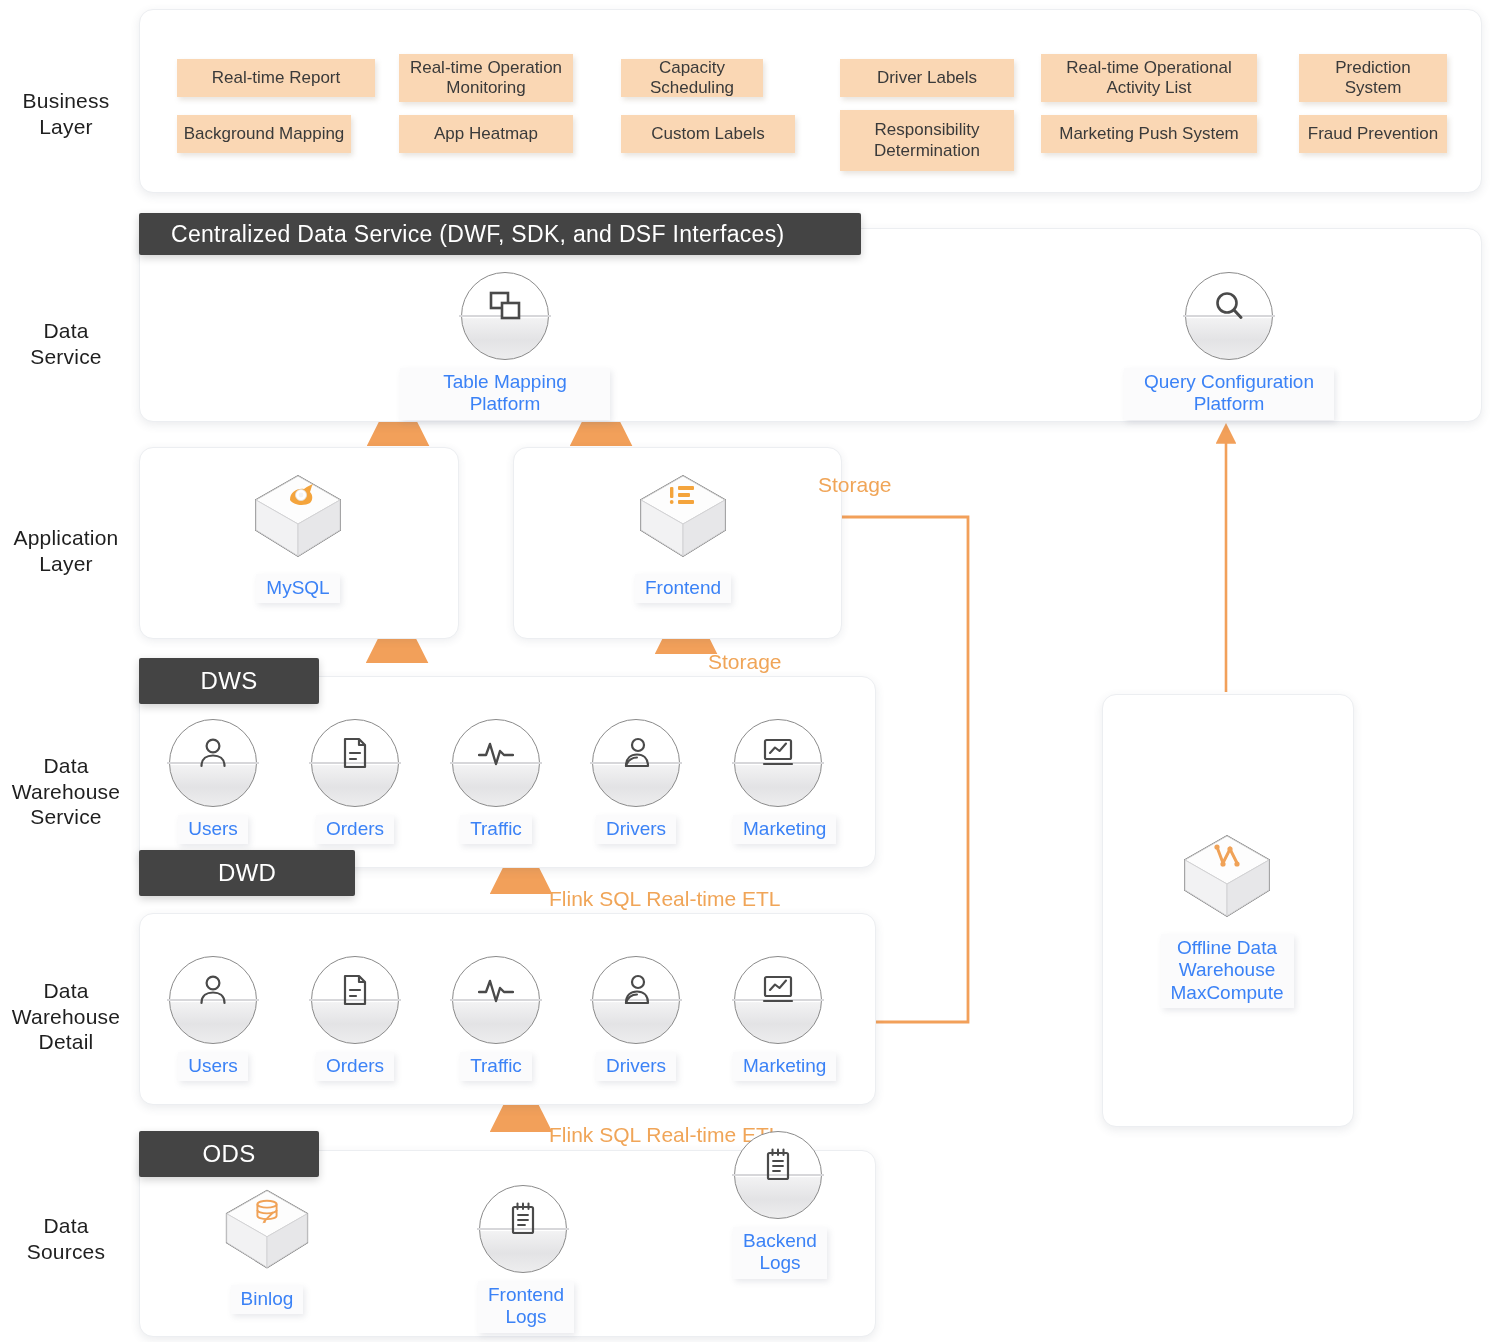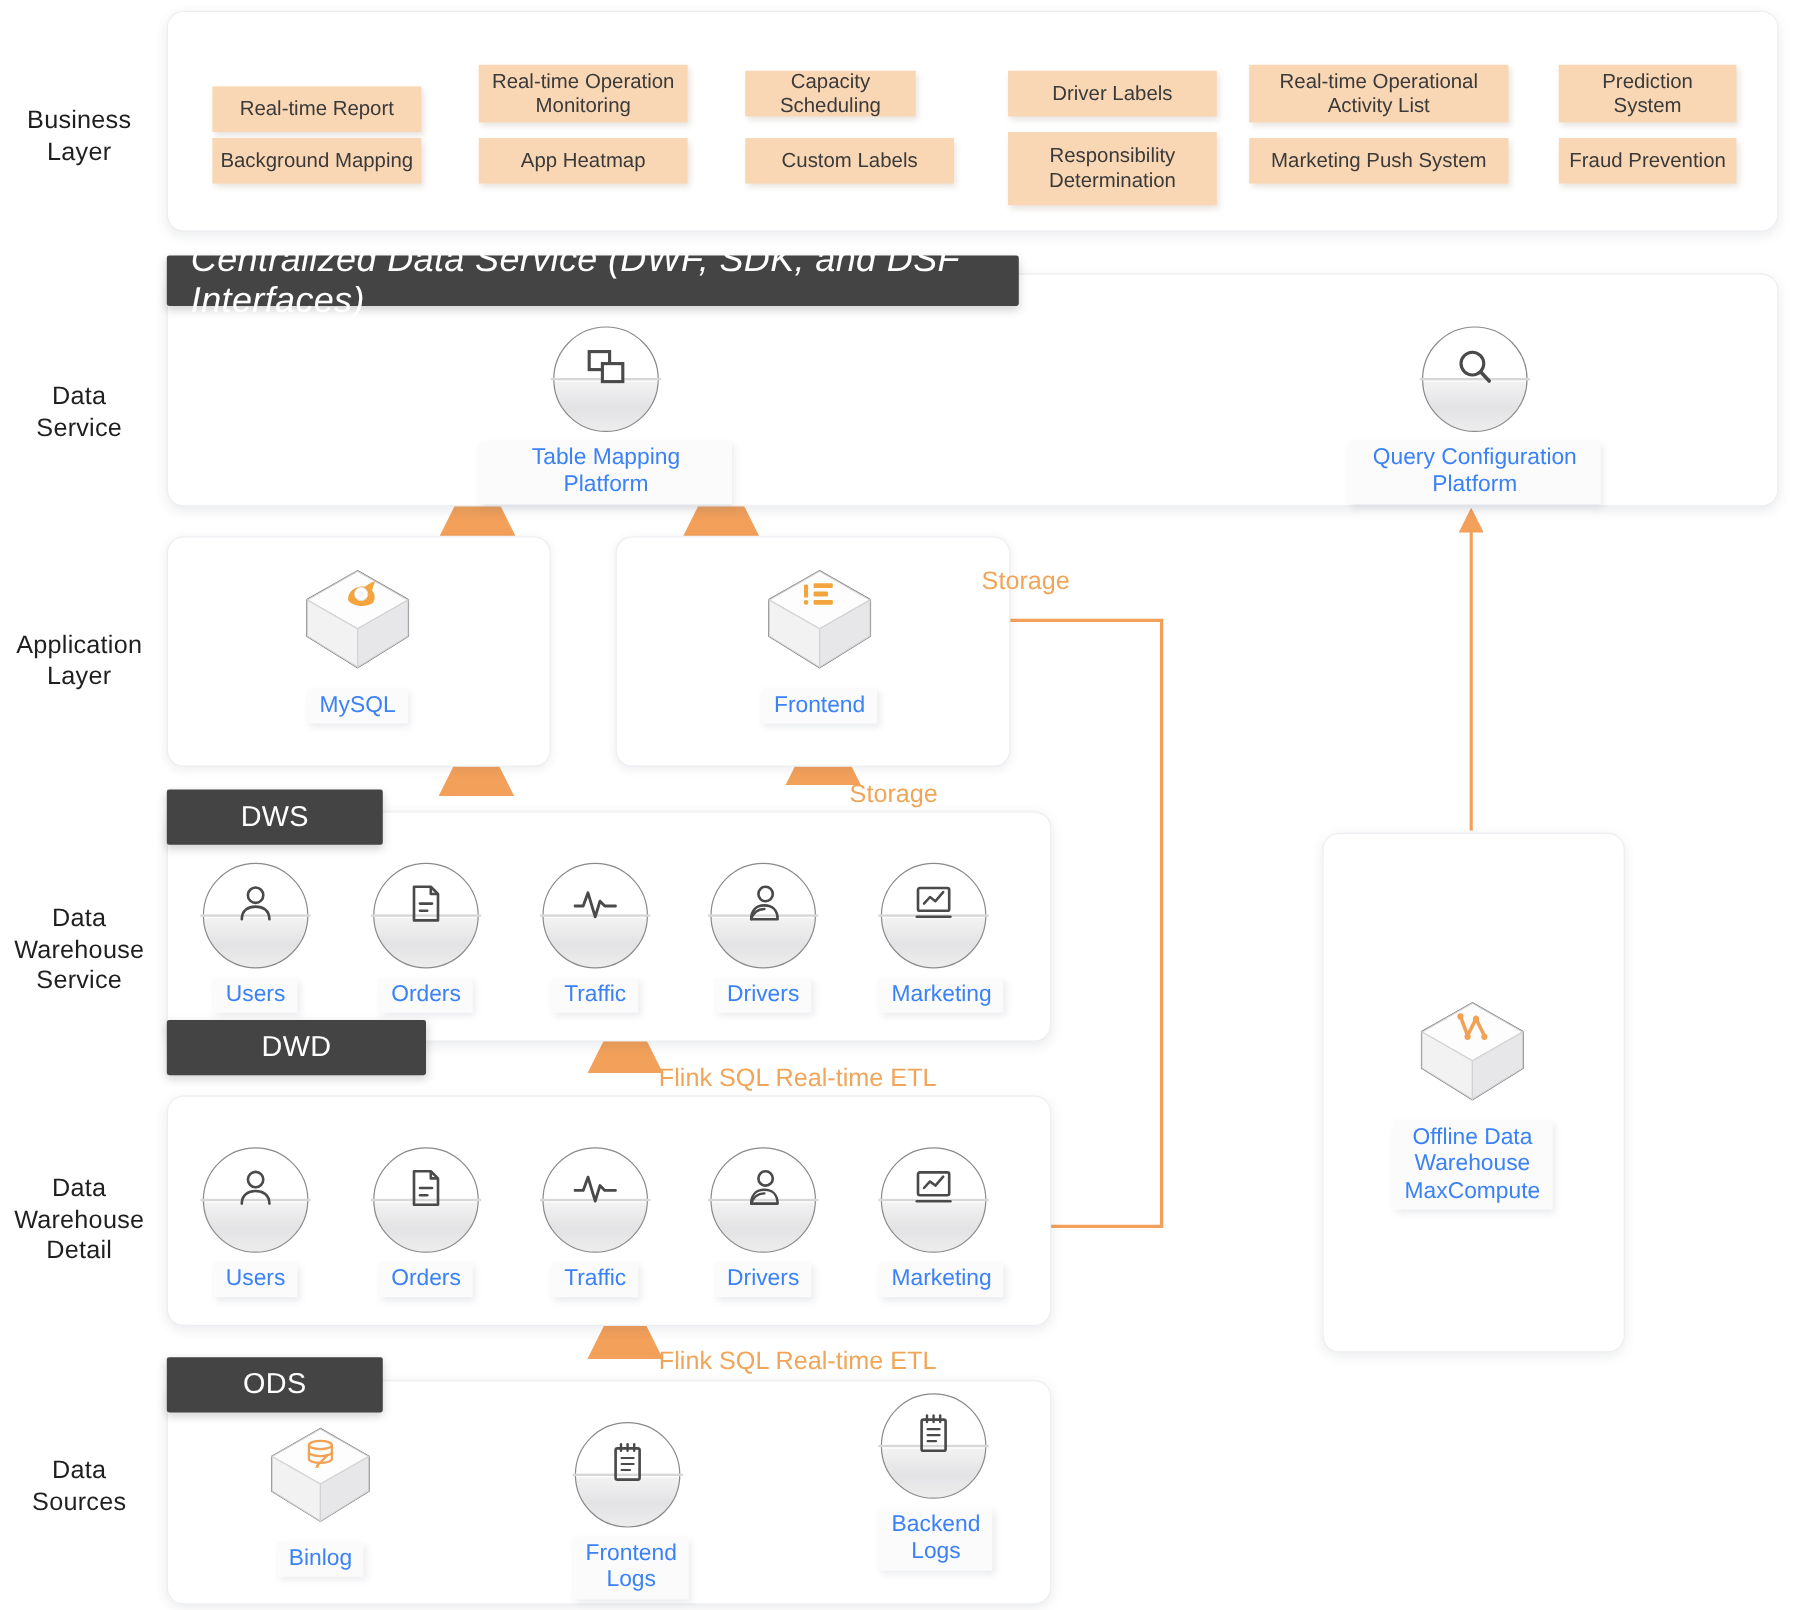--- a/index.html
+++ b/index.html
@@ -25,21 +25,21 @@
   .card.flat{box-shadow:0 2px 8px rgba(60,70,90,.09);}
 
   
   .chip{
     position:absolute;background:#444444;color:#ffffff;
     display:flex;align-items:center;border-radius:2px;
     box-shadow:0 3px 8px rgba(0,0,0,.18);
     font-size:24px;letter-spacing:.3px;
   }
   .chip.wide{padding-left:0;justify-content:center;}
-  .chip.svc{font-size:30px;padding-left:20px;justify-content:flex-start;font-style:italic;}
+  .chip.svc{font-size:23px;padding-left:32px;justify-content:flex-start;}
 
   
   .btile{
     position:absolute;background:#fad7b4;color:#3a3a3a;
     display:flex;align-items:center;justify-content:center;
     text-align:center;font-size:17px;line-height:1.2;
     box-shadow:2px 3px 5px rgba(150,130,110,.22);
   }
 
   
@@ -140,21 +140,21 @@
 Detail</div>
   </div>
   <div class="rail-label" style="top:1213px;">
     <div style="white-space:pre-line">Data
 Sources</div>
   </div>
 
   <div class="card" style="left:139px;top:9px;width:1341px;height:182px;">
   </div>
 
-  <div class="btile" style="left:177px;top:59px;width:174px;height:38px;margin-top:13px;">
+  <div class="btile" style="left:177px;top:59px;width:198px;height:38px;">
     <span style="white-space:pre-line">Real-time Report</span>
   </div>
   <div class="btile" style="left:399px;top:54px;width:174px;height:48px;">
     <span style="white-space:pre-line">Real-time Operation
 Monitoring</span>
   </div>
   <div class="btile" style="left:621px;top:59px;width:142px;height:38px;">
     <span style="white-space:pre-line">Capacity Scheduling</span>
   </div>
   <div class="btile" style="left:840px;top:59px;width:174px;height:38px;">
@@ -473,21 +473,21 @@
           <line x1="9" y1="13" x2="19" y2="13" stroke="#4a4a4a" stroke-width="1.8" stroke-linecap="round"></line>
           <line x1="9" y1="18" x2="19" y2="18" stroke="#4a4a4a" stroke-width="1.8" stroke-linecap="round"></line>
           <line x1="9" y1="23" x2="16" y2="23" stroke="#4a4a4a" stroke-width="1.8" stroke-linecap="round"></line>
         </svg>
       </div>
     </div>
     <div class="capwrap"><div class="caption">Frontend
 Logs</div></div>
   </div>
 
-  <div class="node" style="left:733px;top:1161px;width:90px;">
+  <div class="node" style="left:733px;top:1131px;width:90px;">
     <div class="cyl">
       <div class="body"></div>
         <div class="band"></div>
       <div class="glyph">
         <svg width="28" height="34" viewBox="0 0 28 34">
           <rect x="4" y="5" width="20" height="26" rx="1.6" fill="none" stroke="#4a4a4a" stroke-width="2.2"></rect>
           <line x1="8.5" y1="1.5" x2="8.5" y2="7" stroke="#4a4a4a" stroke-width="2" stroke-linecap="round"></line>
           <line x1="14" y1="1.5" x2="14" y2="7" stroke="#4a4a4a" stroke-width="2" stroke-linecap="round"></line>
           <line x1="19.5" y1="1.5" x2="19.5" y2="7" stroke="#4a4a4a" stroke-width="2" stroke-linecap="round"></line>
           <line x1="9" y1="13" x2="19" y2="13" stroke="#4a4a4a" stroke-width="1.8" stroke-linecap="round"></line>

